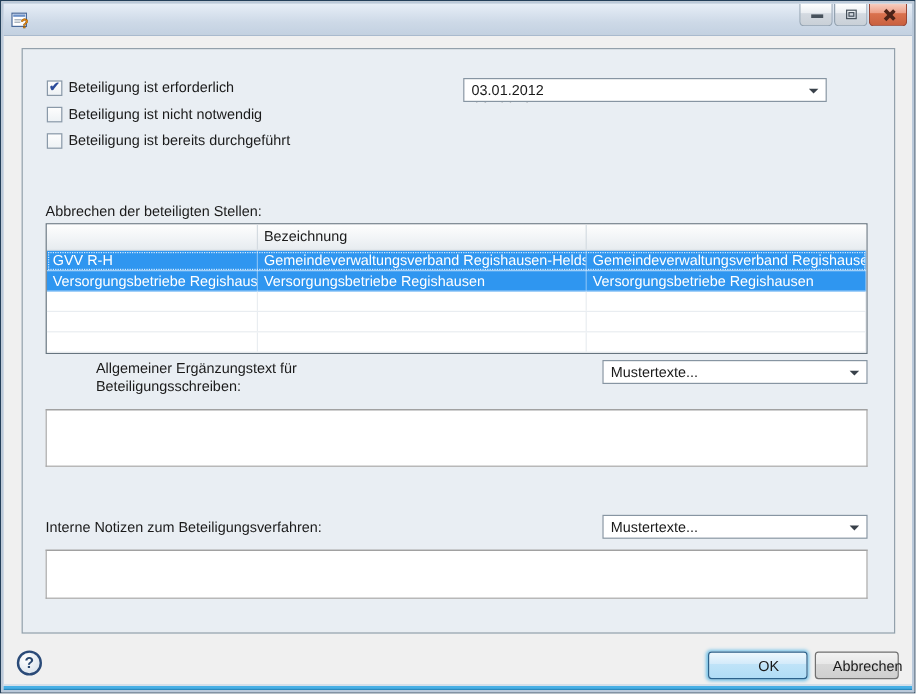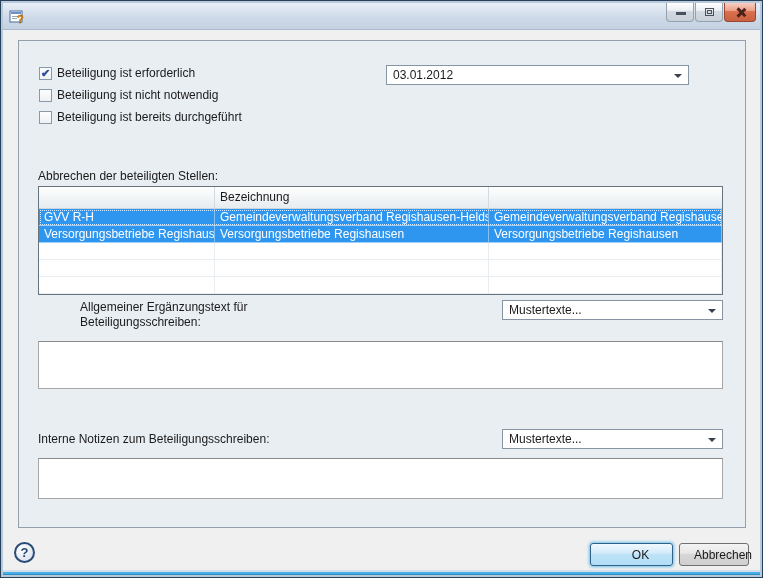--- a/index.html
+++ b/index.html
@@ -168,21 +168,21 @@
       </div>
     </div>
 
     <div class="lbl" style="left:19px;top:259px;width:225px;margin-left:42px;">Allgemeiner Ergänzungstext für Beteiligungsschreiben:</div>
     <div class="combo" style="left:483px;top:259px;width:221px;">
       <span class="combo-text">Mustertexte...</span>
       <span class="combo-arrow"></span>
     </div>
     <textarea class="txt" style="left: 19px; top: 300px; width: 685px; height: 48px;"></textarea>
 
-    <div class="lbl" style="left:19px;top:391px;">Interne Notizen zum Beteiligungsschreiben:</div>
+    <div class="lbl" style="left:19px;top:391px;">Interne Notizen zum Beteiligungsverfahren:</div>
     <div class="combo" style="left:483px;top:388px;width:221px;">
       <span class="combo-text">Mustertexte...</span>
       <span class="combo-arrow"></span>
     </div>
     <textarea class="txt" style="left: 19px; top: 417px; width: 685px; height: 41px;"></textarea>
 
   </div>
 
   <div class="help-circle">
     <span class="help-q">?</span>

